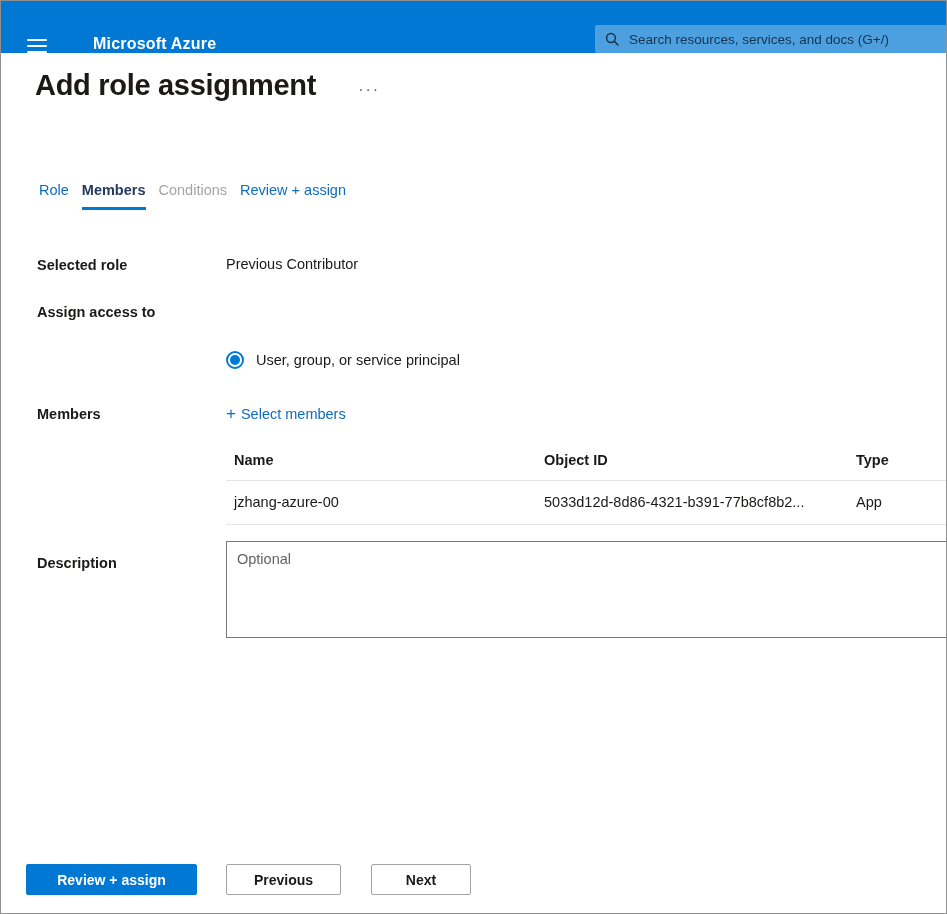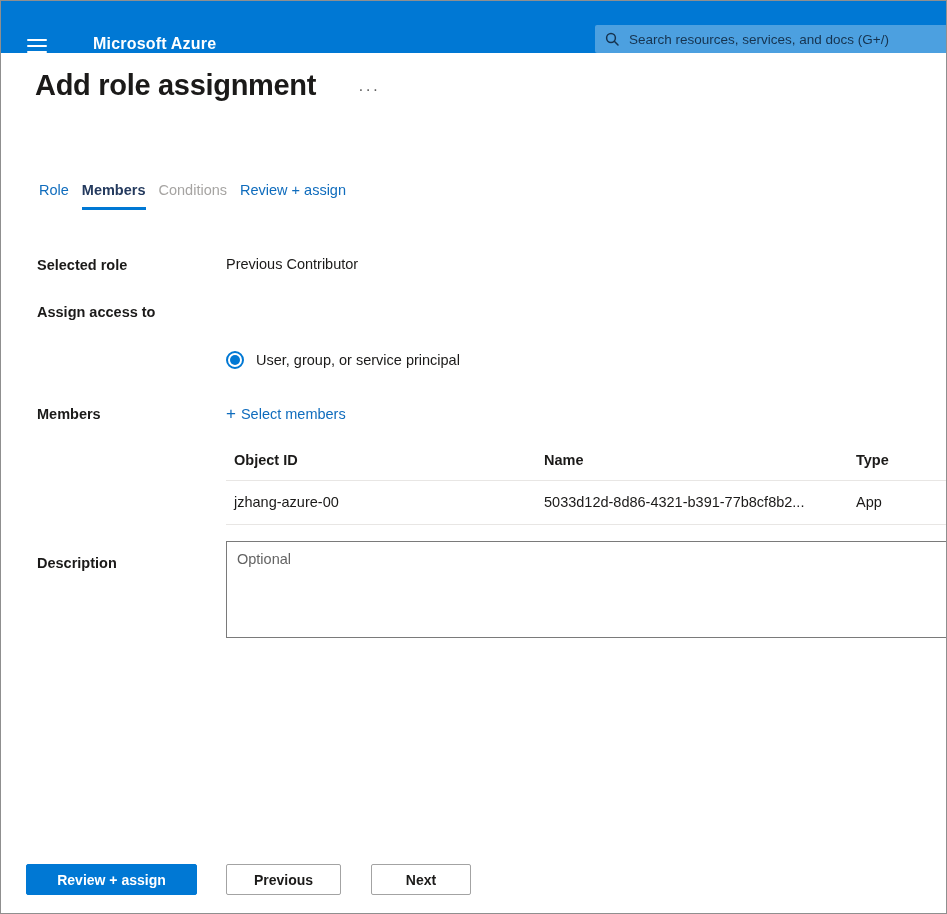--- a/index.html
+++ b/index.html
@@ -157,22 +157,22 @@
           <span>Select members</span>
         </span>
       </div>
     </div>
 
     <div class="row">
       <div class="label"></div>
       <div class="value">
         <div class="mtable">
           <div class="trow thead">
+            <div>Name</div>
             <div>Object ID</div>
-            <div>Name</div>
             <div>Type</div>
           </div>
           <div class="trow tdata">
             <div>jzhang-azure-00</div>
             <div>5033d12d-8d86-4321-b391-77b8cf8b2...</div>
             <div>App</div>
           </div>
         </div>
       </div>
     </div>

